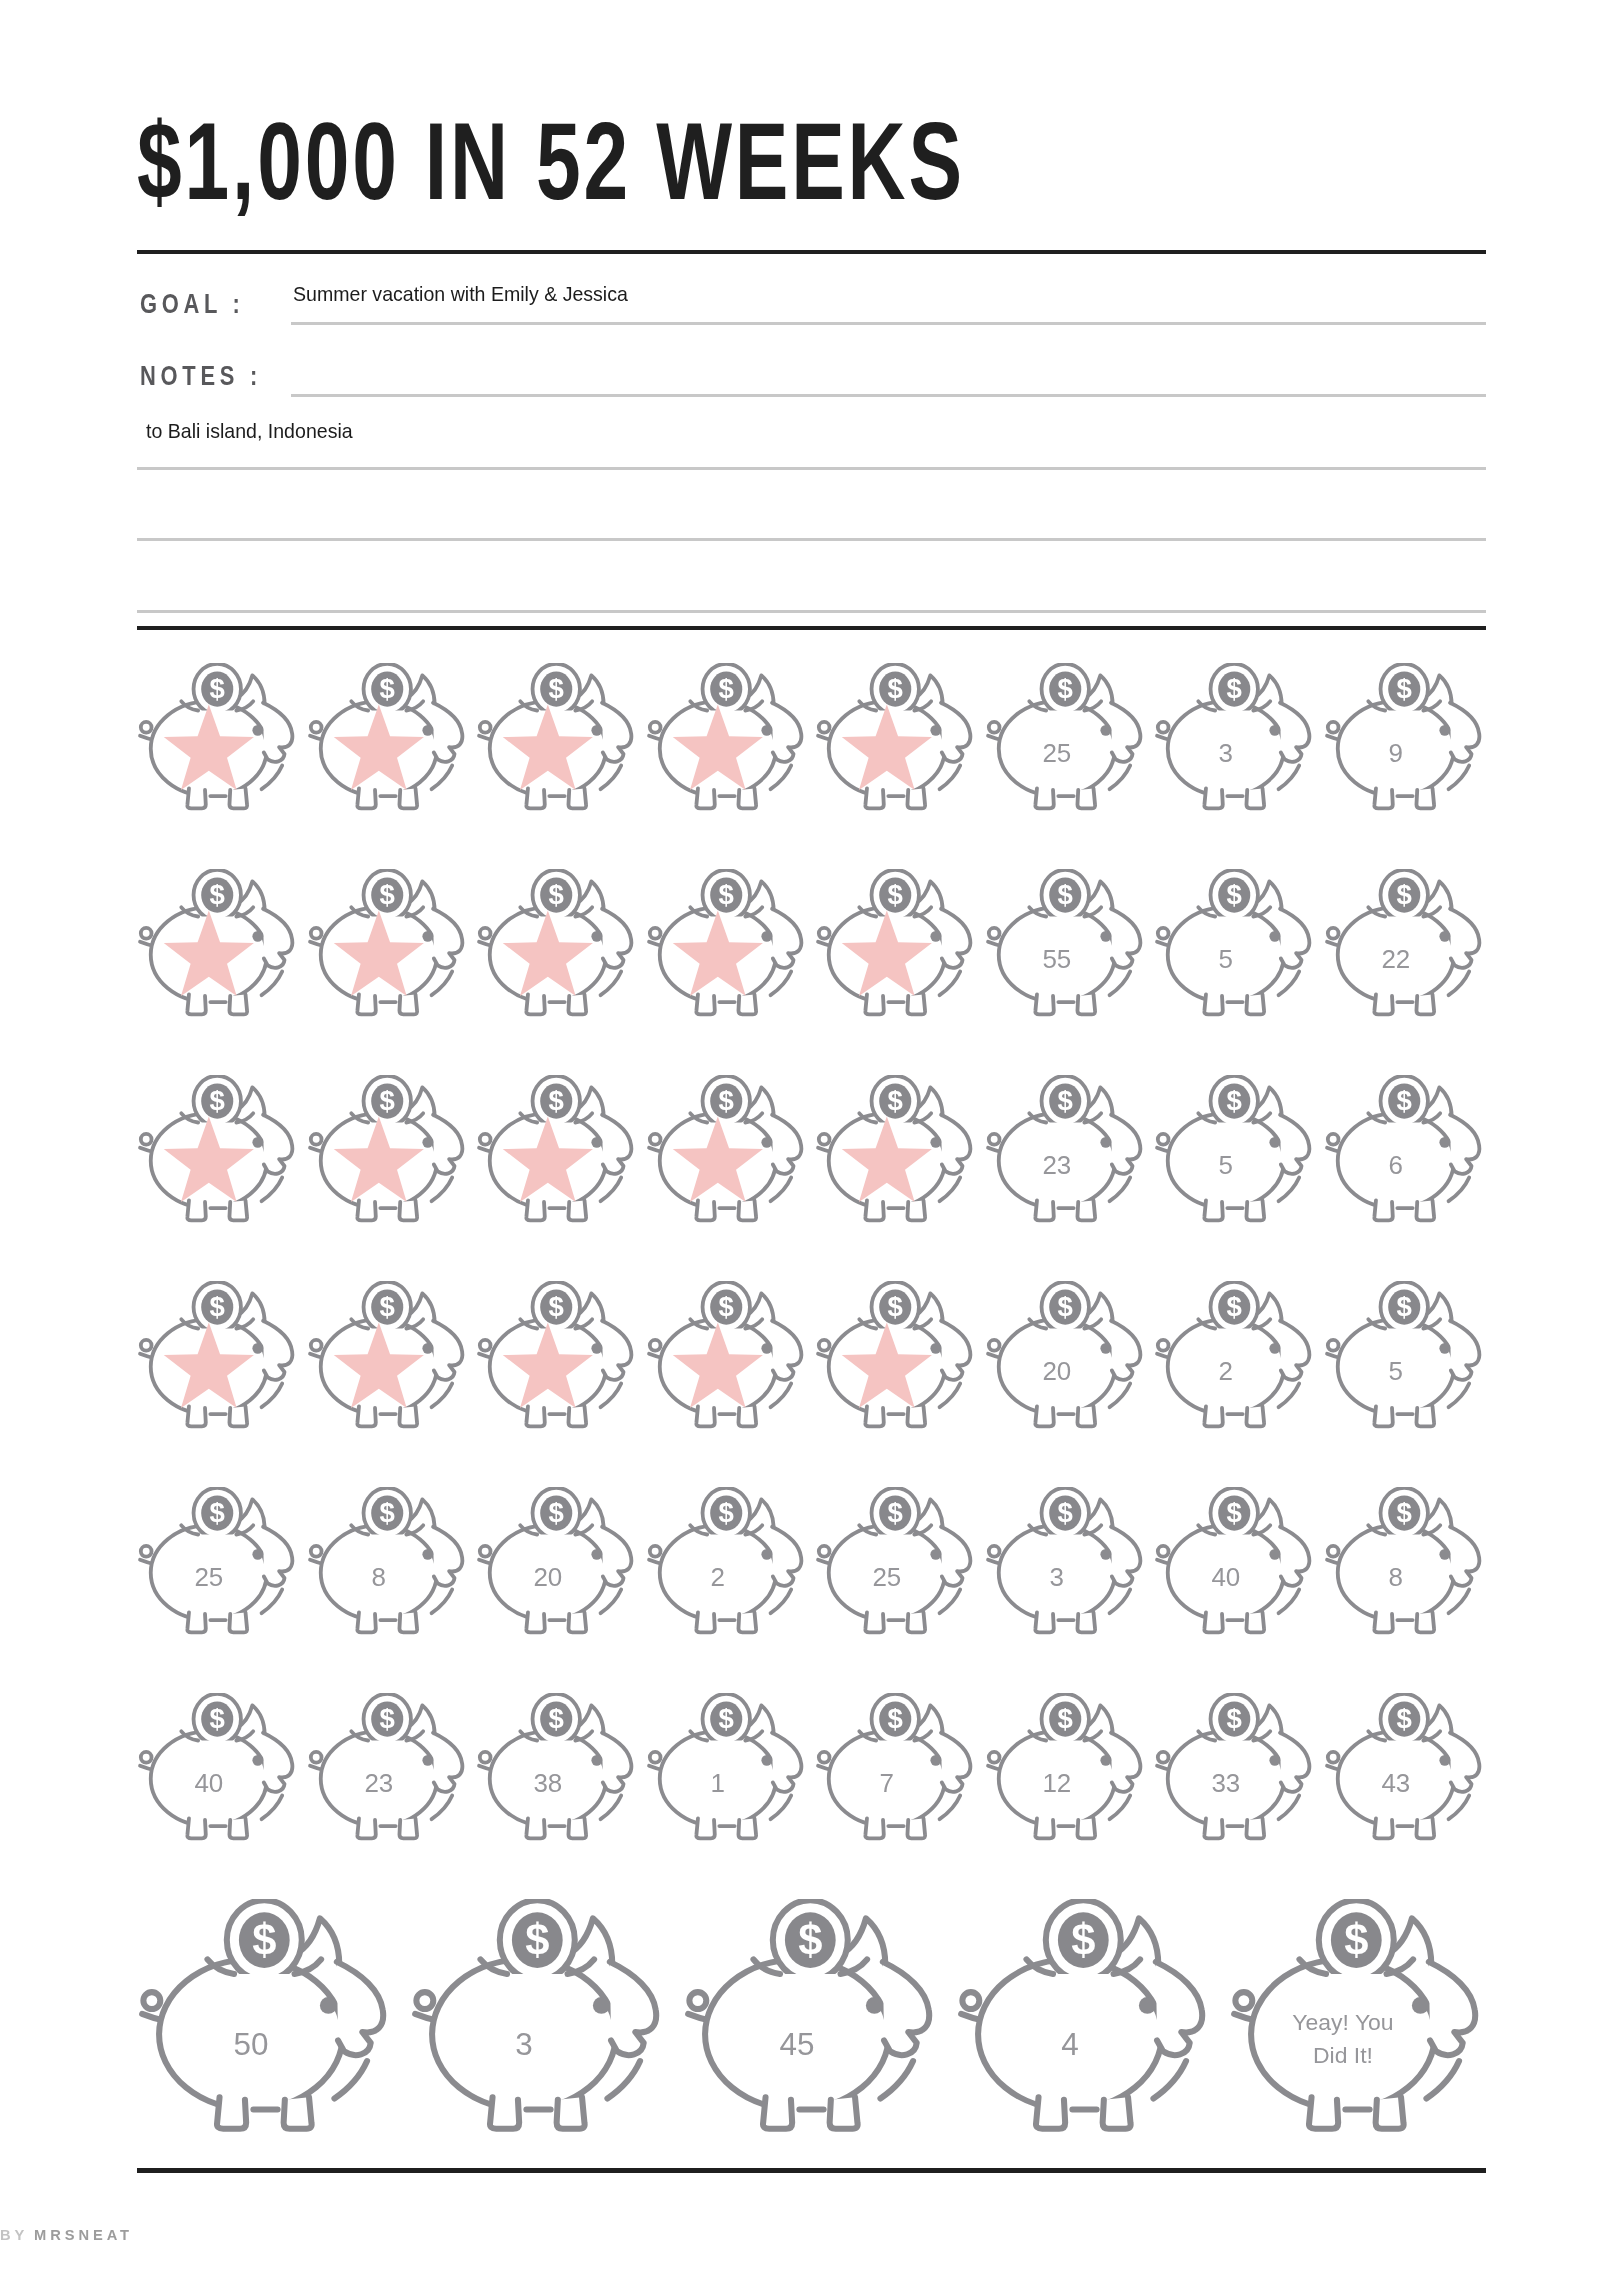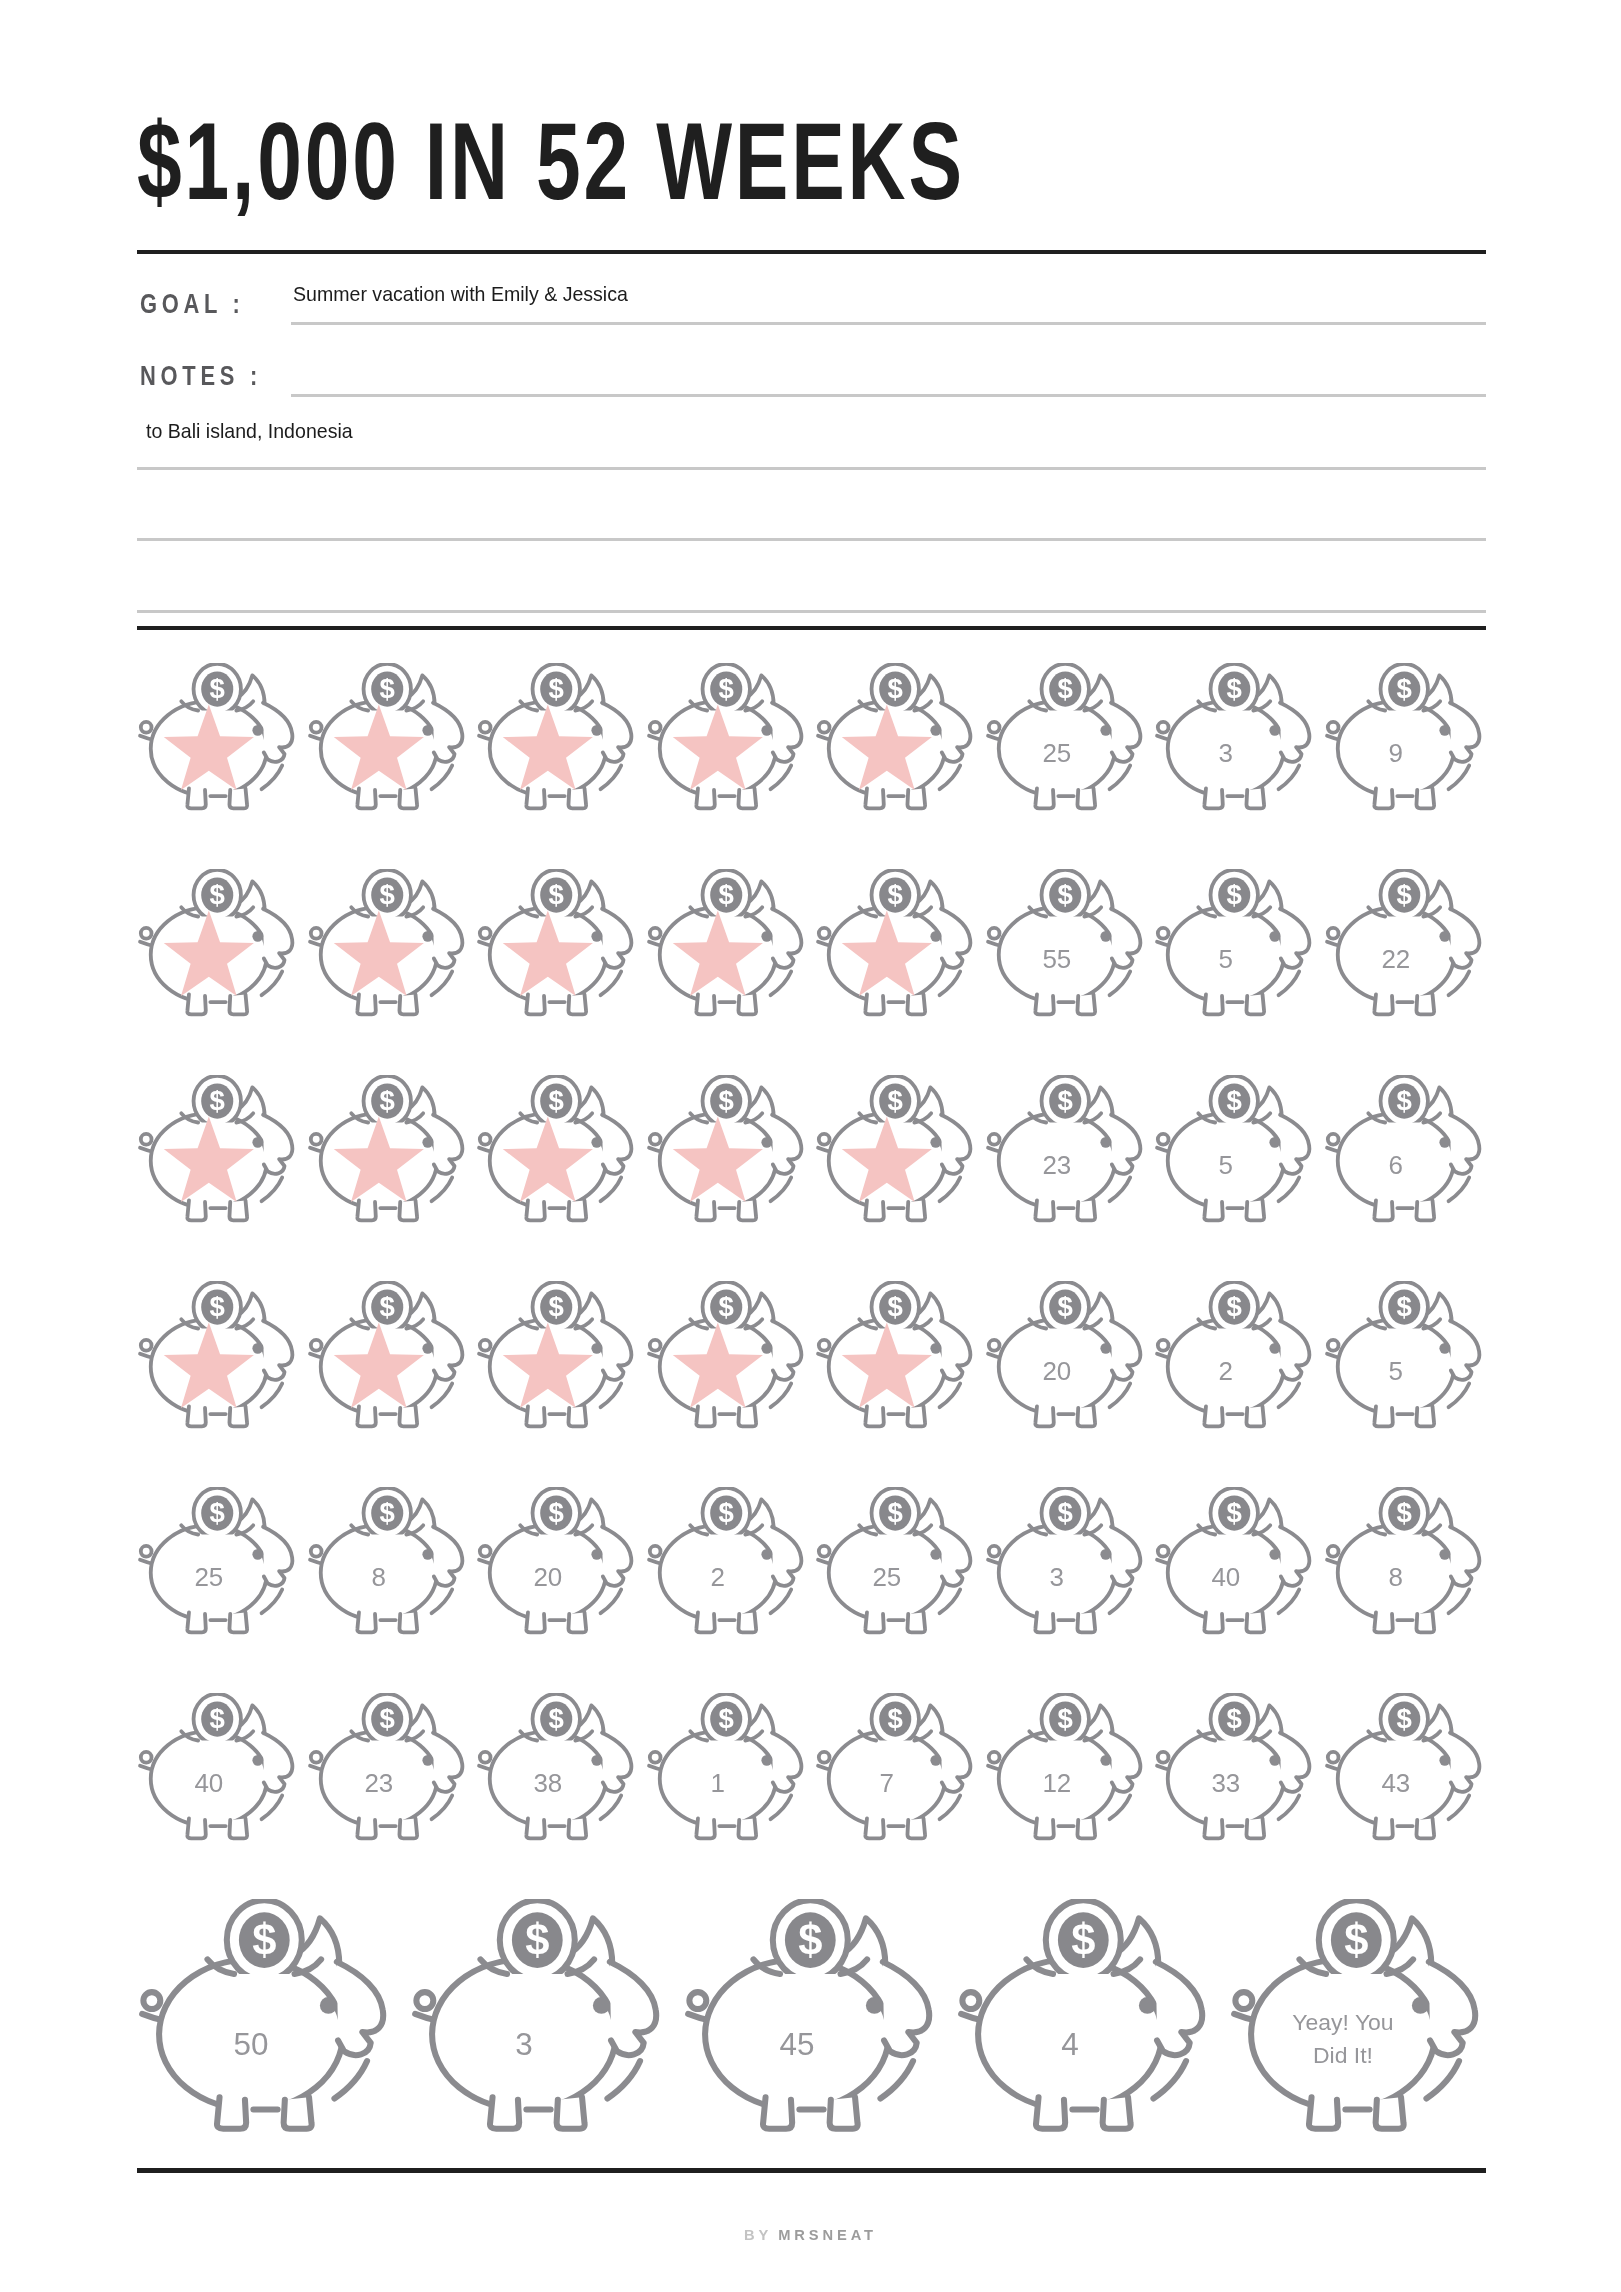--- a/index.html
+++ b/index.html
@@ -60,21 +60,21 @@
   .pg-solid{fill:var(--pig-outline);stroke:none;}
   .pg-cover{fill:#ffffff;stroke:none;}
   .pg-coin-inner{fill:var(--coin-fill);stroke:none;}
   .pg-coin-symbol{fill:#ffffff;font-family:"Liberation Sans", sans-serif;font-weight:bold;font-size:36px;text-anchor:middle;}
   .pg-star{fill:var(--star-pink);stroke:none;}
   .pg-amount{fill:var(--amount-text);font-family:"Liberation Sans", sans-serif;text-anchor:middle;}
   .small .pg-amount{font-size:34px;}
   .large .pg-amount{font-size:26px;}
   .pg-msg{fill:var(--amount-text);font-family:"Liberation Sans", sans-serif;font-size:19px;text-anchor:middle;}
   .footer{
-    position:absolute;left:0;top:2227px;width:1621px;text-align:center;
+    position:absolute;left:0;top:2227px;width:1621px;text-align:left;
     font-size:14.7px;font-weight:bold;letter-spacing:3.9px;white-space:nowrap;
   }
   .footer .by{color:var(--footer-by);margin-right:5.9px;}
   .footer .brand{color:var(--footer-brand);}
 </style>
 </head>
 <body>
 
 <div class="page">
   <svg width="0" height="0" style="position:absolute">

